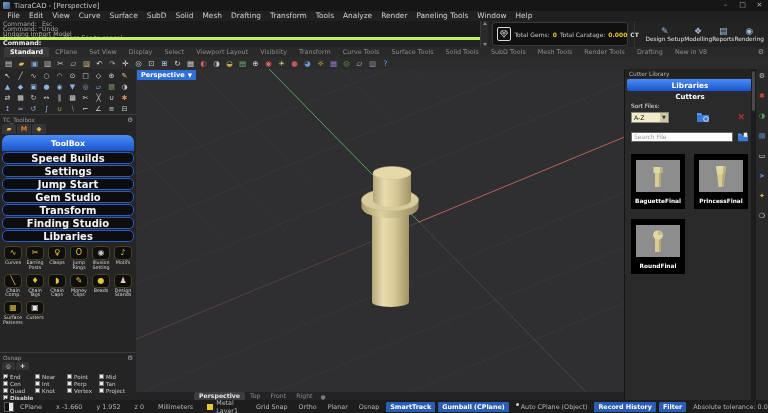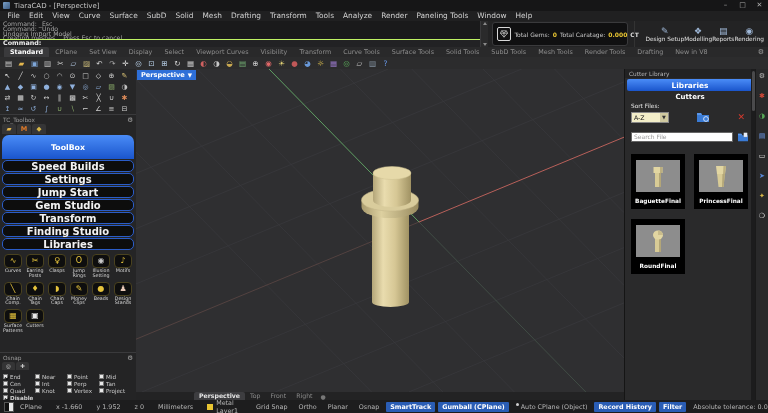--- a/index.html
+++ b/index.html
@@ -14,21 +14,21 @@
   .win-btn{width:17px;text-align:center;font-size:7px;color:#aaa;line-height:11px;}
 
   
   #menubar{top:11px;height:10px;background:#202021;display:flex;align-items:flex-start;font-size:7.4px;color:#d2d2d2;padding-left:3px;}
   .menu-item{padding:0 4.5px;line-height:10px;white-space:nowrap;}
 
   
   #cmdrow{top:21px;height:26px;background:#232324;display:flex;}
   .cmd-left{width:483px;background:#1a1a1b;position:relative;padding:1px 0 0 3px;box-sizing:border-box;}
   .cmd-line{font-size:6.2px;line-height:4.8px;color:#a6a6a6;white-space:nowrap;}
-  .cmd-prompt{position:absolute;left:0;right:0;bottom:0;height:7px;background:#222224;border-top:1px solid #bef264;
+  .cmd-prompt{position:absolute;left:0;right:0;bottom:0;height:7px;background:#222224;border-top:3px solid #bef264;
               color:#ececec;font-weight:bold;font-size:6.4px;line-height:7px;padding-left:3px;}
   .cmd-scroll{width:8px;background:#2a2a2b;border-left:1px solid #39393b;display:flex;flex-direction:column;justify-content:space-between;align-items:center;padding:1px 0;box-sizing:border-box;}
   .tri-up{width:0;height:0;border-left:2.5px solid transparent;border-right:2.5px solid transparent;border-bottom:3px solid #8a8a8a;}
   .tri-down{width:0;height:0;border-left:2.5px solid transparent;border-right:2.5px solid transparent;border-top:3px solid #8a8a8a;}
   .gem-panel{margin:1px 0 1px 4px;width:136px;background:#101011;border:1px solid #3a3a3c;border-radius:3px;
              display:flex;align-items:center;gap:3px;padding:0 4px;box-sizing:border-box;font-size:6px;}
   .gem-badge{width:12px;height:12px;border:1px solid #d8d8d8;border-radius:2px;display:flex;align-items:center;justify-content:center;flex:none;}
   .gem-lbl{color:#c9c9c9;white-space:nowrap;}
   .gem-val{color:#e8c532;font-weight:bold;white-space:nowrap;}
   .gem-unit{color:#ddd;font-weight:bold;}
@@ -50,21 +50,21 @@
   
   #leftcol{position:absolute;left:0;top:69px;width:136px;height:331px;background:#262627;}
   .palette{height:45px;display:flex;flex-wrap:wrap;align-content:flex-start;padding:1px 0 0 1px;box-sizing:border-box;}
   .picon{width:13px;height:11px;display:flex;align-items:center;justify-content:center;font-size:7px;color:var(--c,#b5b5b5);}
 
   .toolbox{position:absolute;left:0;top:45px;width:136px;height:238px;background:#252526;border-top:1px solid #3a3a3c;box-sizing:border-box;}
   .panel-title{height:9px;display:flex;align-items:center;font-size:5.8px;color:#9a9a9a;padding:0 3px;}
   .panel-title .gear{margin-left:auto;font-size:6.5px;color:#a8a8a8;}
   .tbx-tabs{height:11px;display:flex;gap:1px;padding-left:2px;}
   .tbx-tab{width:14px;height:10px;background:#353536;border-radius:2px 2px 0 0;display:flex;align-items:center;justify-content:center;font-size:6.5px;font-weight:bold;color:var(--c,#ccc);}
-  .tbx-header{margin:0 2px;height:24px;border-radius:7px 7px 0 0;background:linear-gradient(#4a8cf7,#1a55cc);
+  .tbx-header{margin:0 2px;height:16px;border-radius:7px 7px 0 0;background:linear-gradient(#4a8cf7,#1a55cc);
               color:#fff;font-weight:bold;font-size:7.8px;display:flex;align-items:center;justify-content:center;}
   .tbx-btn{margin:1px 2px 0;height:10px;background:#0d0d0d;border:1px solid #2a5cc8;border-radius:5px;
            color:#f2f2f2;font-weight:bold;font-size:10px;display:flex;align-items:center;justify-content:center;}
   .tools{display:flex;flex-wrap:wrap;padding:4px 0 0 2px;row-gap:3px;}
   .tool{width:22px;display:flex;flex-direction:column;align-items:center;}
   .tool .tile{width:16px;height:12px;background:#0e0e0e;border:1px solid #4a421f;border-radius:4px;
               display:flex;align-items:center;justify-content:center;font-size:8px;color:var(--c,#e6c43c);line-height:12px;}
   .tool .lbl{margin-top:1px;font-size:4.8px;line-height:4.8px;color:#d5d5d5;text-align:center;width:22px;}
 
   .osnap{position:absolute;left:0;top:283px;width:136px;height:48px;background:#242425;border-top:1px solid #3a3a3c;box-sizing:border-box;}
@@ -216,21 +216,21 @@
     </div>
   </div>
 
   <div id="tabsrow" class="row">
     <span style="display:flex;align-items:flex-end;">
       <span class="tb-tab active">Standard</span>
         <span class="tb-tab">CPlane</span>
         <span class="tb-tab">Set View</span>
         <span class="tb-tab">Display</span>
         <span class="tb-tab">Select</span>
-        <span class="tb-tab">Viewport Curves</span>
+        <span class="tb-tab">Viewport Layout</span>
         <span class="tb-tab">Visibility</span>
         <span class="tb-tab">Transform</span>
         <span class="tb-tab">Curve Tools</span>
         <span class="tb-tab">Surface Tools</span>
         <span class="tb-tab">Solid Tools</span>
         <span class="tb-tab">SubD Tools</span>
         <span class="tb-tab">Mesh Tools</span>
         <span class="tb-tab">Render Tools</span>
         <span class="tb-tab">Drafting</span>
         <span class="tb-tab">New in V8</span>

